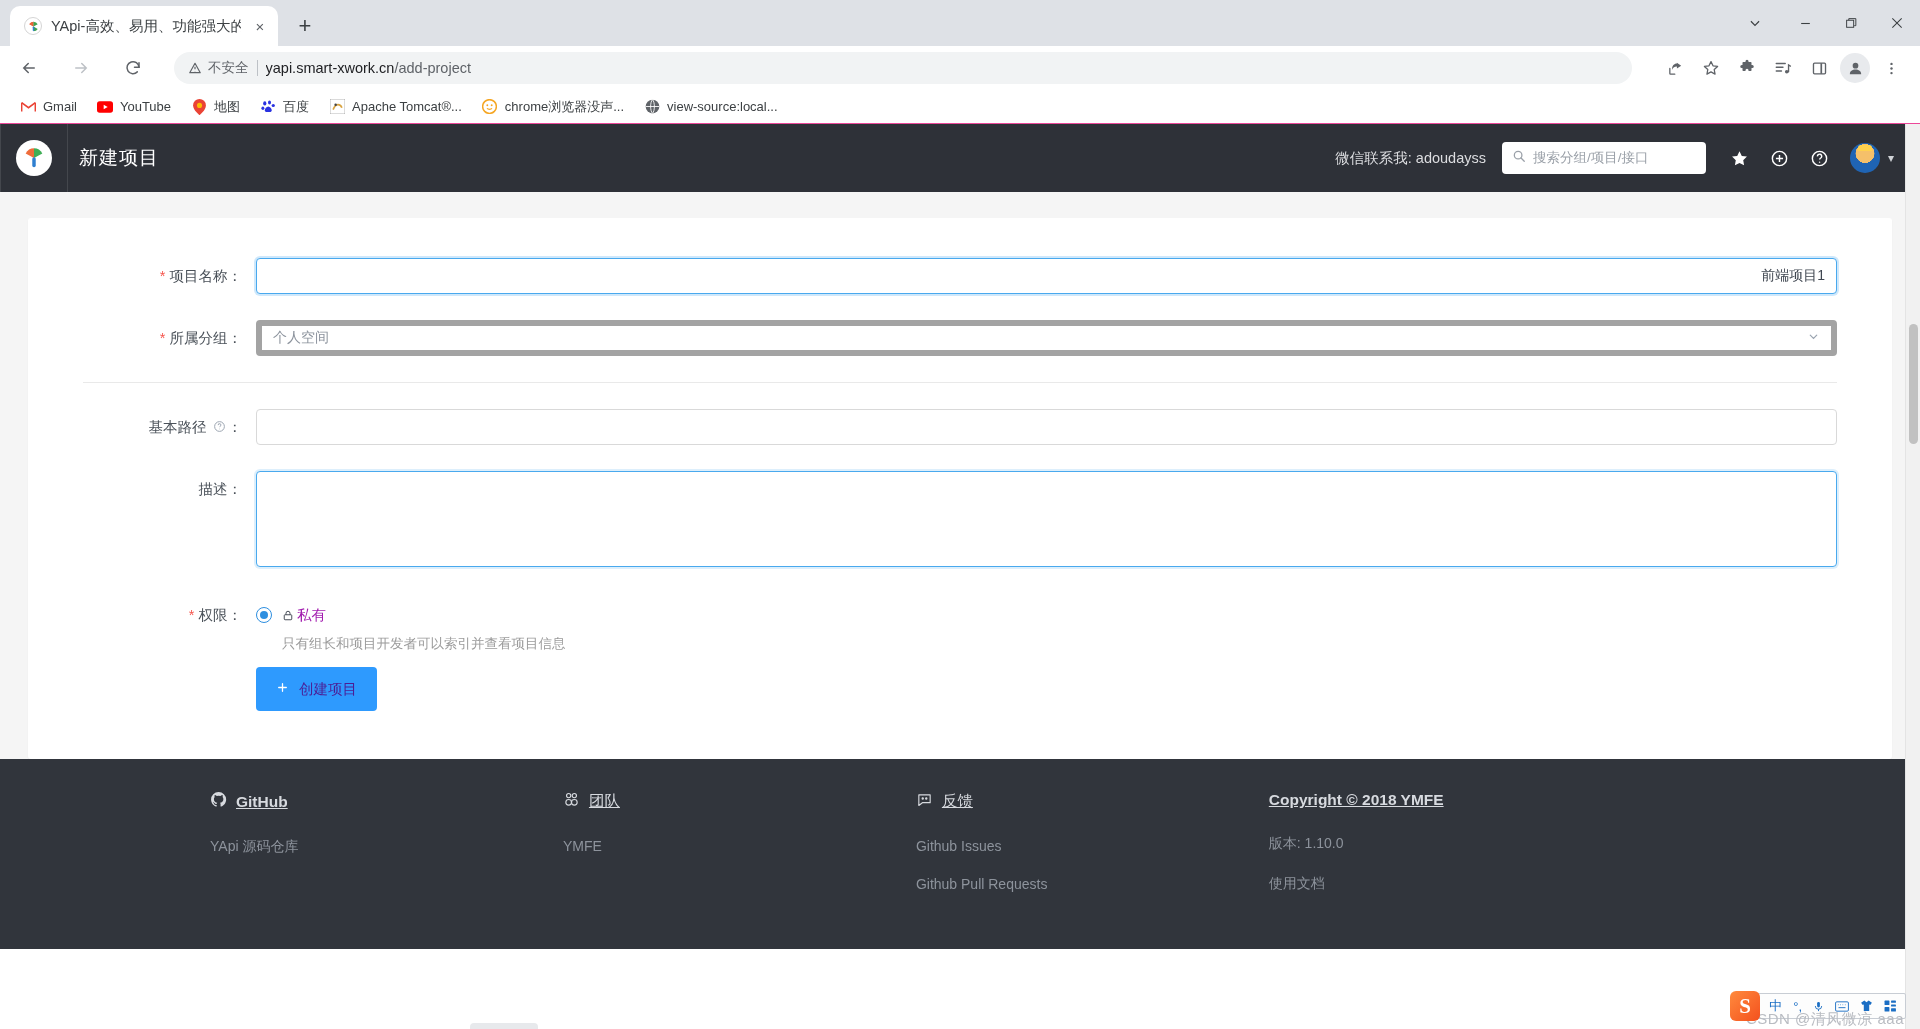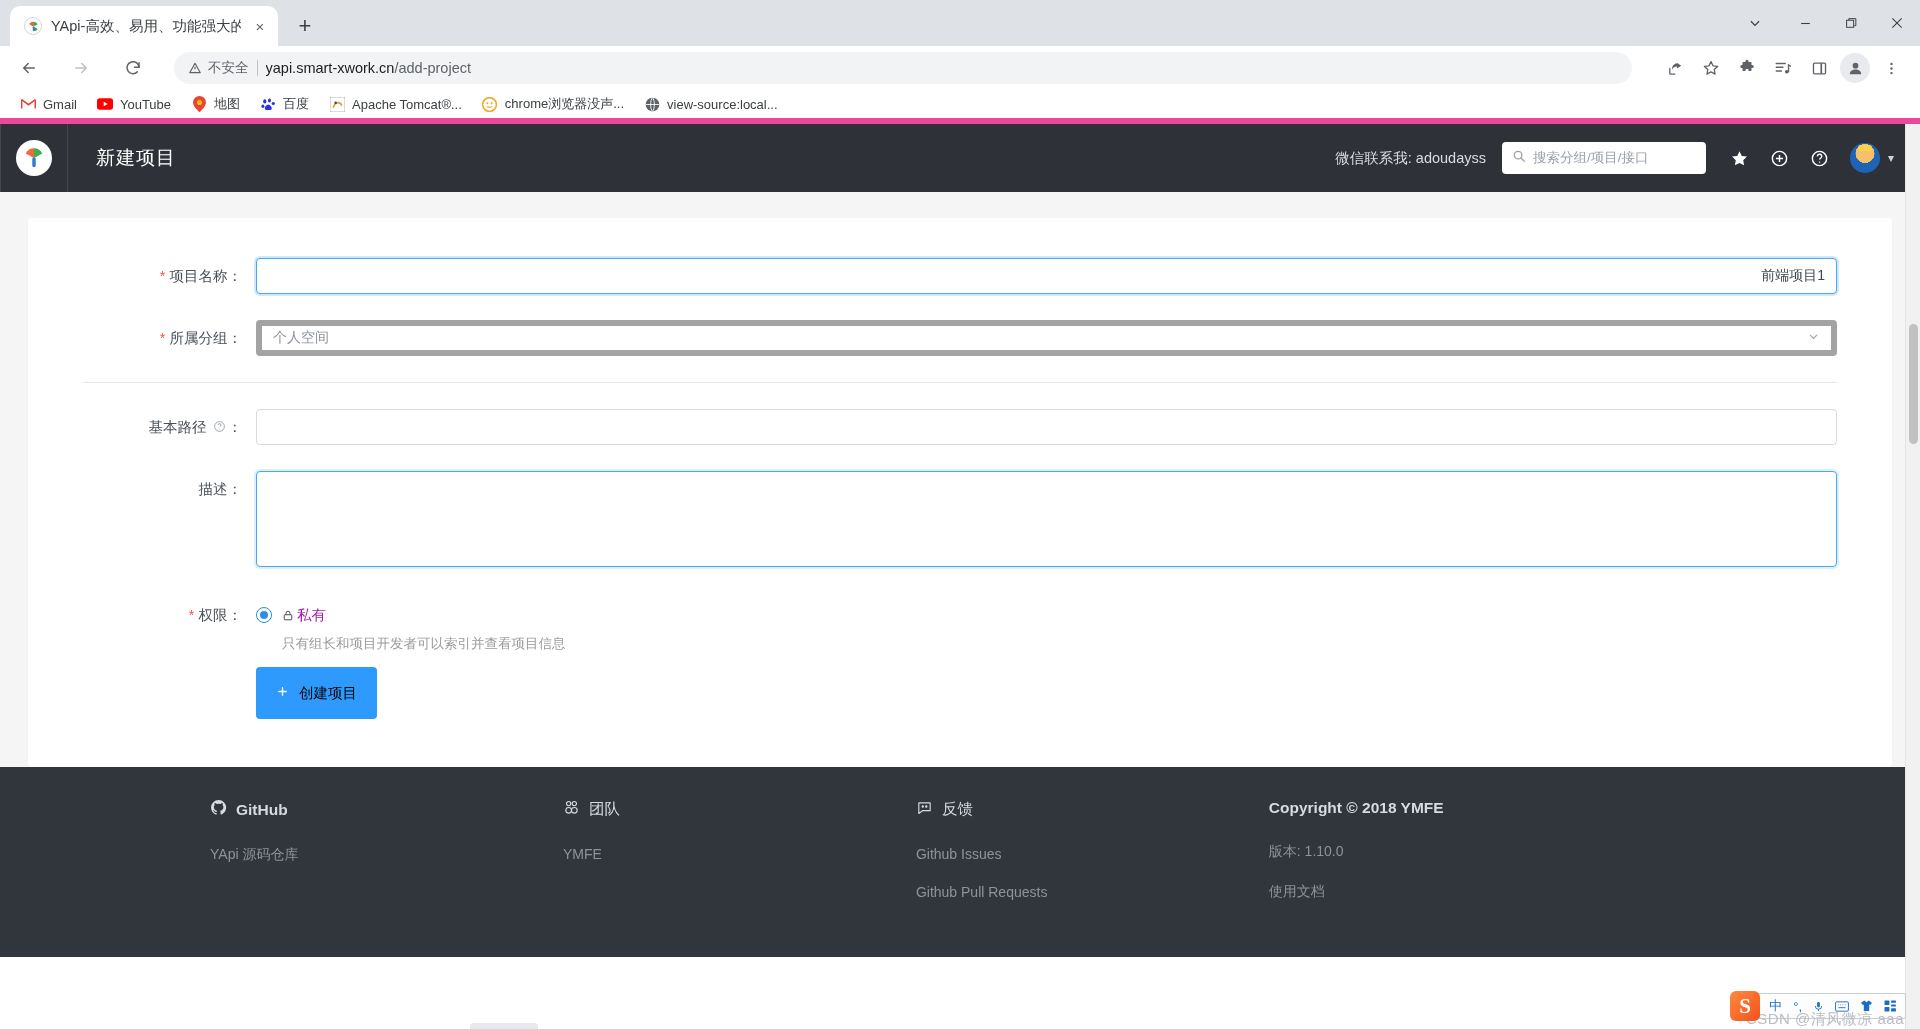--- a/index.html
+++ b/index.html
@@ -65,21 +65,21 @@
   .omni-url .host { color: #202124; }
   .omni-url .path { color: #5f6368; }
   .tb-right { display: flex; align-items: center; gap: 2px; flex: 0 0 auto; }
   .avatar-btn {
     width: 30px; height: 30px; border-radius: 50%; background: #e8eaed;
     display: flex; align-items: center; justify-content: center; color: #5f6368;
   }
 
   .bookmarks {
     height: 34px; background: #fff; display: flex; align-items: center;
-    padding: 0 12px; gap: 4px; border-bottom: 6px solid #ec4899;
+    padding: 0 12px; gap: 4px; border-bottom: 1px solid #ec4899;
   }
   .bm {
     display: flex; align-items: center; gap: 7px; padding: 4px 8px;
     border-radius: 4px; font-size: 13px; color: #3c4043; white-space: nowrap;
   }
   .bm-ico { width: 16px; height: 16px; flex: 0 0 auto; display: flex; align-items: center; justify-content: center; }
 
   
   .viewport { flex: 1 1 auto; position: relative; overflow: hidden; background: #fff; }
 
@@ -88,21 +88,21 @@
     position: relative;
   }
   .logo-cell {
     width: 68px; height: 68px; display: flex; align-items: center; justify-content: center;
     border-left: 1px solid #44474d; border-right: 1px solid #44474d;
   }
   .logo-circle {
     width: 36px; height: 36px; border-radius: 50%; background: #fff;
     display: flex; align-items: center; justify-content: center;
   }
-  .yapi-title { color: #fff; font-size: 19px; margin-left: 28px; letter-spacing: 1px; }
+  .yapi-title { color: #fff; font-size: 19px; margin-left: 11px; letter-spacing: 1px; }
   .header-right {
     margin-left: auto; display: flex; align-items: center; gap: 0; padding-right: 26px;
   }
   .wechat-note { color: #dcdde0; font-size: 14.5px; margin-right: 16px; white-space: nowrap; }
   .search-box {
     width: 204px; height: 32px; background: #fff; border-radius: 4px;
     display: flex; align-items: center; padding: 0 10px; gap: 7px; margin-right: 14px;
   }
   .search-ph { color: #9aa0a8; font-size: 13.5px; }
   .hdr-ico {
@@ -159,36 +159,36 @@
   .radio-line { display: flex; align-items: center; gap: 10px; height: 36px; }
   .radio-outer {
     width: 16px; height: 16px; border-radius: 50%; border: 1px solid #2e8fe0;
     display: flex; align-items: center; justify-content: center; background: #fff;
   }
   .radio-dot { width: 8px; height: 8px; border-radius: 50%; background: #2e8fe0; }
   .radio-label { font-size: 14.5px; color: #a21caf; display: flex; align-items: center; gap: 3px; }
   .hint { font-size: 13.5px; color: #9b9b9b; margin-top: 2px; padding-left: 26px; }
 
   .create-btn {
-    background: #2e9afe; color: #000000; border: none; border-radius: 4px;
-    height: 52px; padding: 0 20px; font-size: 14.5px; display: inline-flex;
+    background: #2e9afe; color: #4c1d95; border: none; border-radius: 4px;
+    height: 44px; padding: 0 20px; font-size: 14.5px; display: inline-flex;
     align-items: center; gap: 10px; cursor: pointer;
     font-family: "Liberation Sans", sans-serif;
   }
 
   
   .footer {
     background: #31353c; padding: 32px 0 0 0; min-height: 190px;
   }
   .footer-inner { display: flex; padding: 0 210px 0 210px; }
   .fcol { flex: 1 1 0; }
   .fcol.wide { flex: 1.25 1 0; }
   .fcol-head {
     display: flex; align-items: center; gap: 9px; color: #d7dadf;
-    font-size: 15.5px; font-weight: bold; margin-bottom: 26px;
+    font-size: 15.5px; font-weight: bold; margin-bottom: 26px; text-decoration: underline;
   }
   .fcol-head.normal { font-weight: normal; }
   .flink { display: block; color: #8d939c; font-size: 14px; margin-bottom: 22px; }
 
   
   .pagescroll {
     position: absolute; right: 0; top: 0; width: 15px; height: 100%;
     background: #f1f1f1; border-left: 1px solid #e4e4e4;
   }
   .pagescroll .thumb {

